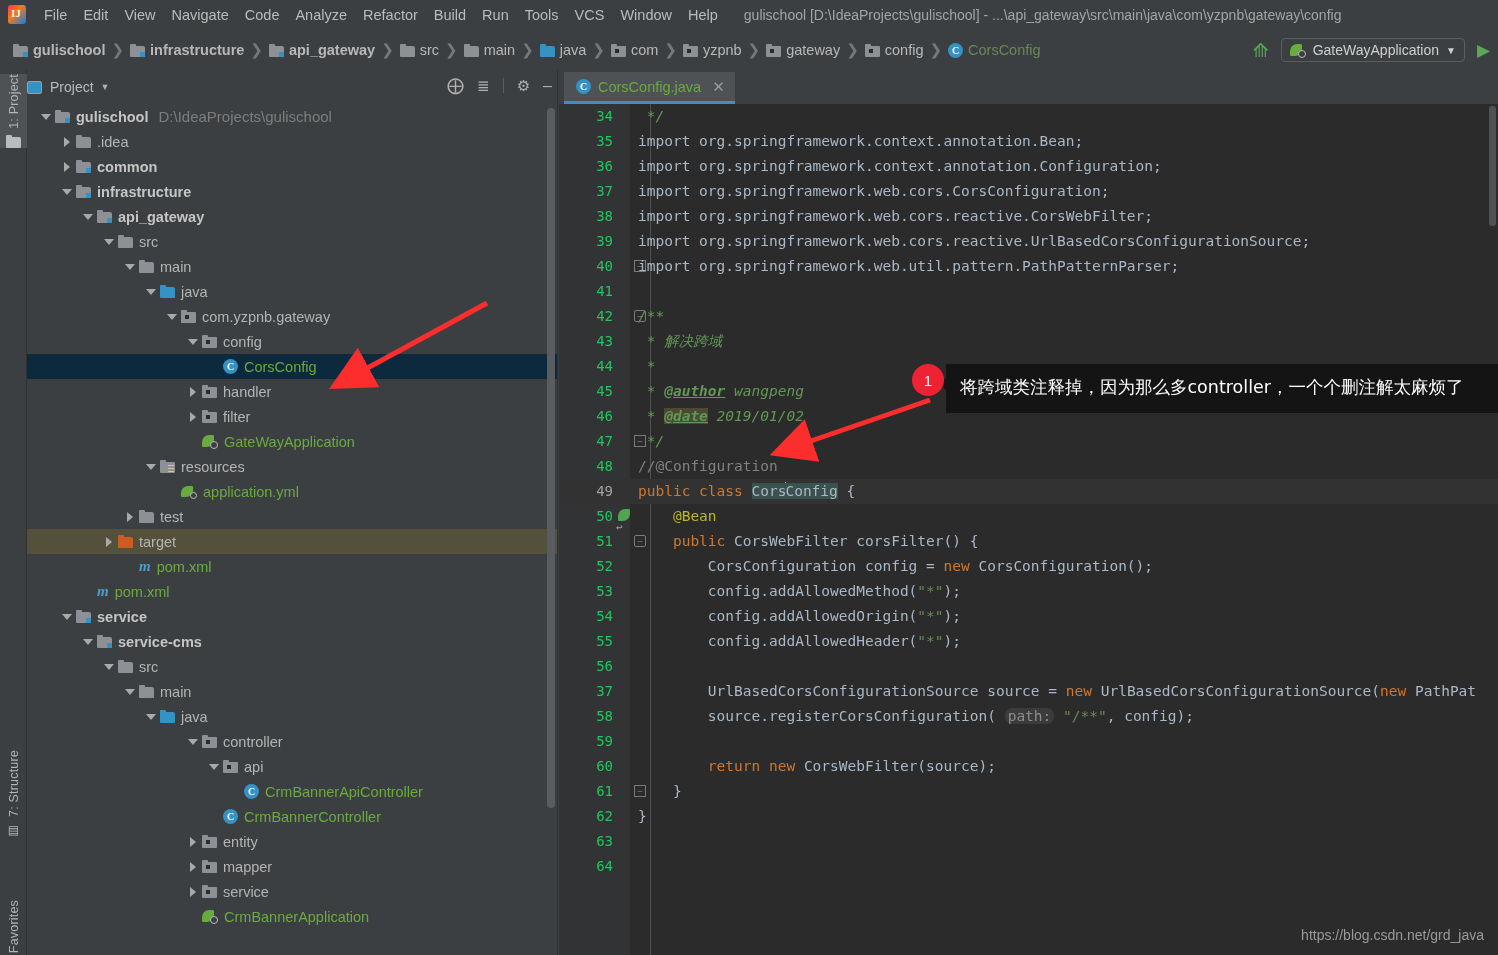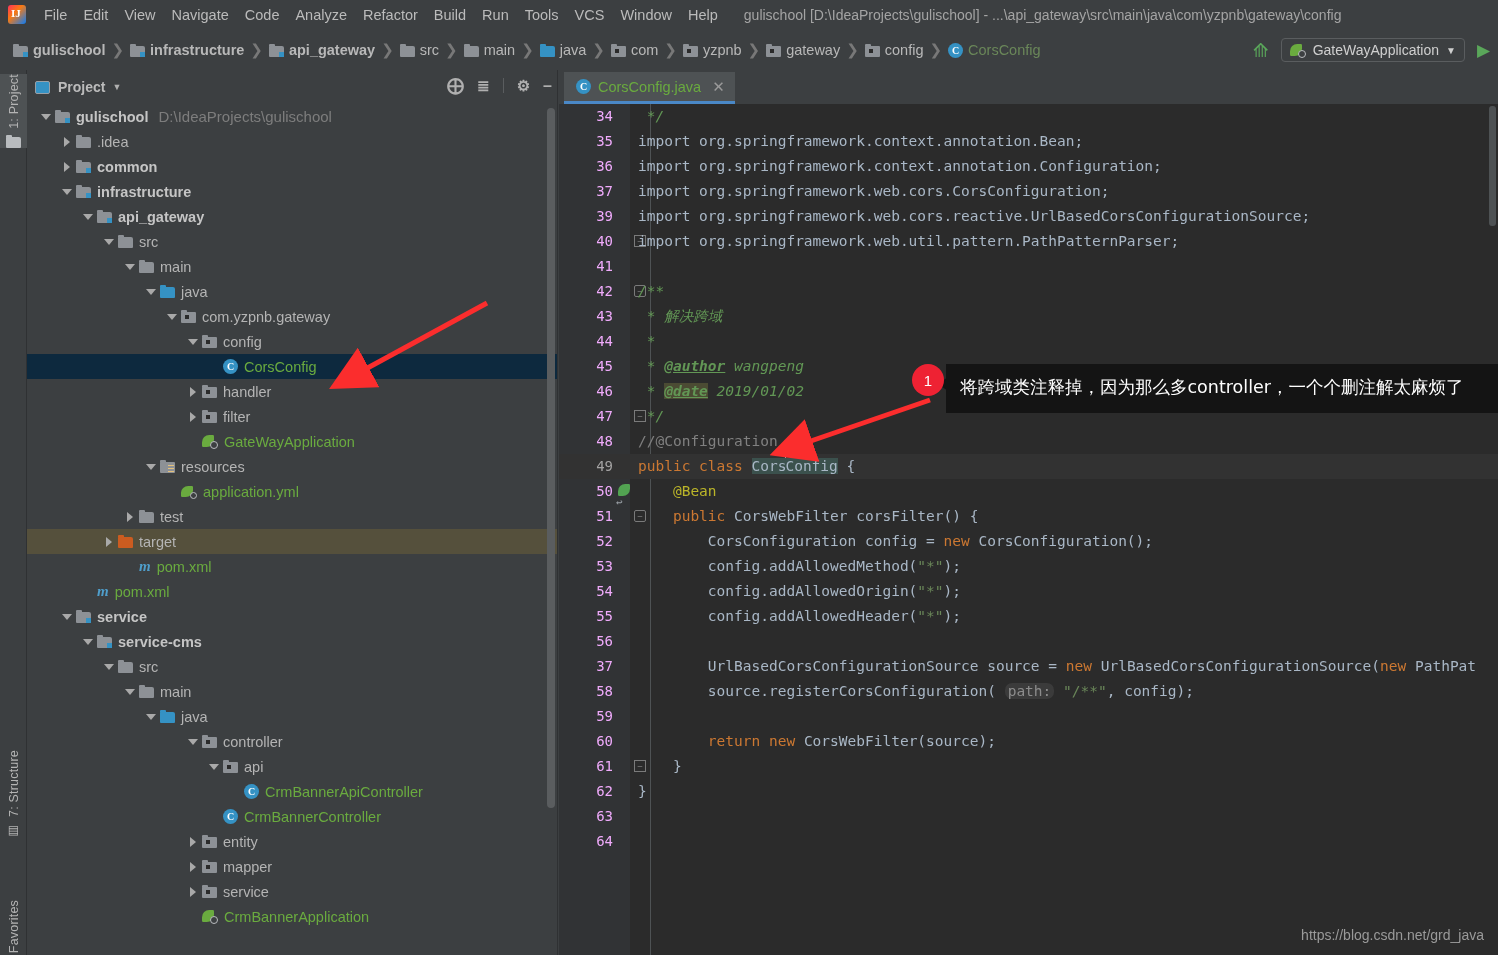--- a/index.html
+++ b/index.html
@@ -144,21 +144,21 @@
   }
   .strip-sel { background: #4e5254; }
 
   
   .projpanel {
     position: absolute; left: 27px; top: 70px; width: 531px; height: 885px;
     background: #3c3f41;
   }
   .projhead {
     position: relative; height: 34px; display: flex; align-items: center;
-    padding-left: 8px; color: #bbbbbb; font-size: 14px; font-weight: bold;
+    padding-left: 0; color: #bbbbbb; font-size: 14px;
   }
   .projhead .title { margin-left: 8px; }
   .projhead .caret { margin-left: 7px; font-size: 9px; color:#b0b0b0; }
   .projhead .tools {
     position:absolute; right: 6px; top: 7px;
     display:flex; align-items:center; gap: 13px;
   }
   .projhead .tools .t { color:#b0b0b0; }
   .proj-icon {
     width:15px; height:13px; border:1.6px solid #9aa0a6; border-radius:2px;
@@ -224,21 +224,21 @@
     position:absolute; left:0; top:34px; width:939px; height:851px;
     overflow:hidden;
   }
   .cline {
     position:relative; height:25px; line-height:25px;
     font-family:"DejaVu Sans Mono", monospace; font-size:14.5px;
     white-space:pre; color:#a9b7c6;
   }
   .cline .ln {
     position:absolute; left:0; width:54px; text-align:right;
-    color:#f0abfc; font-size:14px;
+    color:#22c55e; font-size:14px;
     font-family:"DejaVu Sans Mono", monospace;
   }
   .cline.cur .ln { color:#a4a3a3; }
   .cline.cur { background:#323232; }
   .ctext { position:absolute; left:79px; }
   .vline {
     position:absolute; left:91px; top:34px; width:1px; height:851px;
     background:#4e5254;
   }
   .kw  { color:#cc7832; }
@@ -748,20 +748,21 @@
         <span class="x">✕</span>
       </div>
     </div>
     <div class="gutterbg"></div>
     <div class="vline"></div>
     <div class="codearea" id="codearea">
         <div class="cline"><span class="ln">34</span><span class="ctext"><span class="cmt"> */</span></span></div>
         <div class="cline"><span class="ln">35</span><span class="ctext"><span class="plain">import org.springframework.context.annotation.Bean;</span></span></div>
         <div class="cline"><span class="ln">36</span><span class="ctext"><span class="plain">import org.springframework.context.annotation.Configuration;</span></span></div>
         <div class="cline"><span class="ln">37</span><span class="ctext"><span class="plain">import org.springframework.web.cors.CorsConfiguration;</span></span></div>
+        <div class="cline"><span class="ln">38</span><span class="ctext"><span class="plain">import org.springframework.web.cors.reactive.CorsWebFilter;</span></span></div>
         <div class="cline"><span class="ln">39</span><span class="ctext"><span class="plain">import org.springframework.web.cors.reactive.UrlBasedCorsConfigurationSource;</span></span></div>
         <div class="cline"><span class="ln">40</span><span class="fold " style="top: 6px;">−</span><span class="ctext"><span class="plain">import org.springframework.web.util.pattern.PathPatternParser;</span></span></div>
         <div class="cline"><span class="ln">41</span><span class="ctext"></span></div>
         <div class="cline"><span class="ln">42</span><span class="fold open" style="top: 6px;">−</span><span class="ctext"><span class="cmt">/**</span></span></div>
         <div class="cline"><span class="ln">43</span><span class="ctext"><span class="cmt"> * </span><span class="cmt">解决跨域</span></span></div>
         <div class="cline"><span class="ln">44</span><span class="ctext"><span class="cmt"> *</span></span></div>
         <div class="cline"><span class="ln">45</span><span class="ctext"><span class="cmt"> * </span><span class="tagu">@author</span><span class="cmt"> wangpeng</span></span></div>
         <div class="cline"><span class="ln">46</span><span class="ctext"><span class="cmt"> * </span><span class="tagd">@date</span><span class="cmt"> 2019/01/02</span></span></div>
         <div class="cline"><span class="ln">47</span><span class="fold " style="top: 6px;">−</span><span class="ctext"><span class="cmt"> */</span></span></div>
         <div class="cline"><span class="ln">48</span><span class="ctext"><span class="cmt2">//@Configuration</span></span></div>

